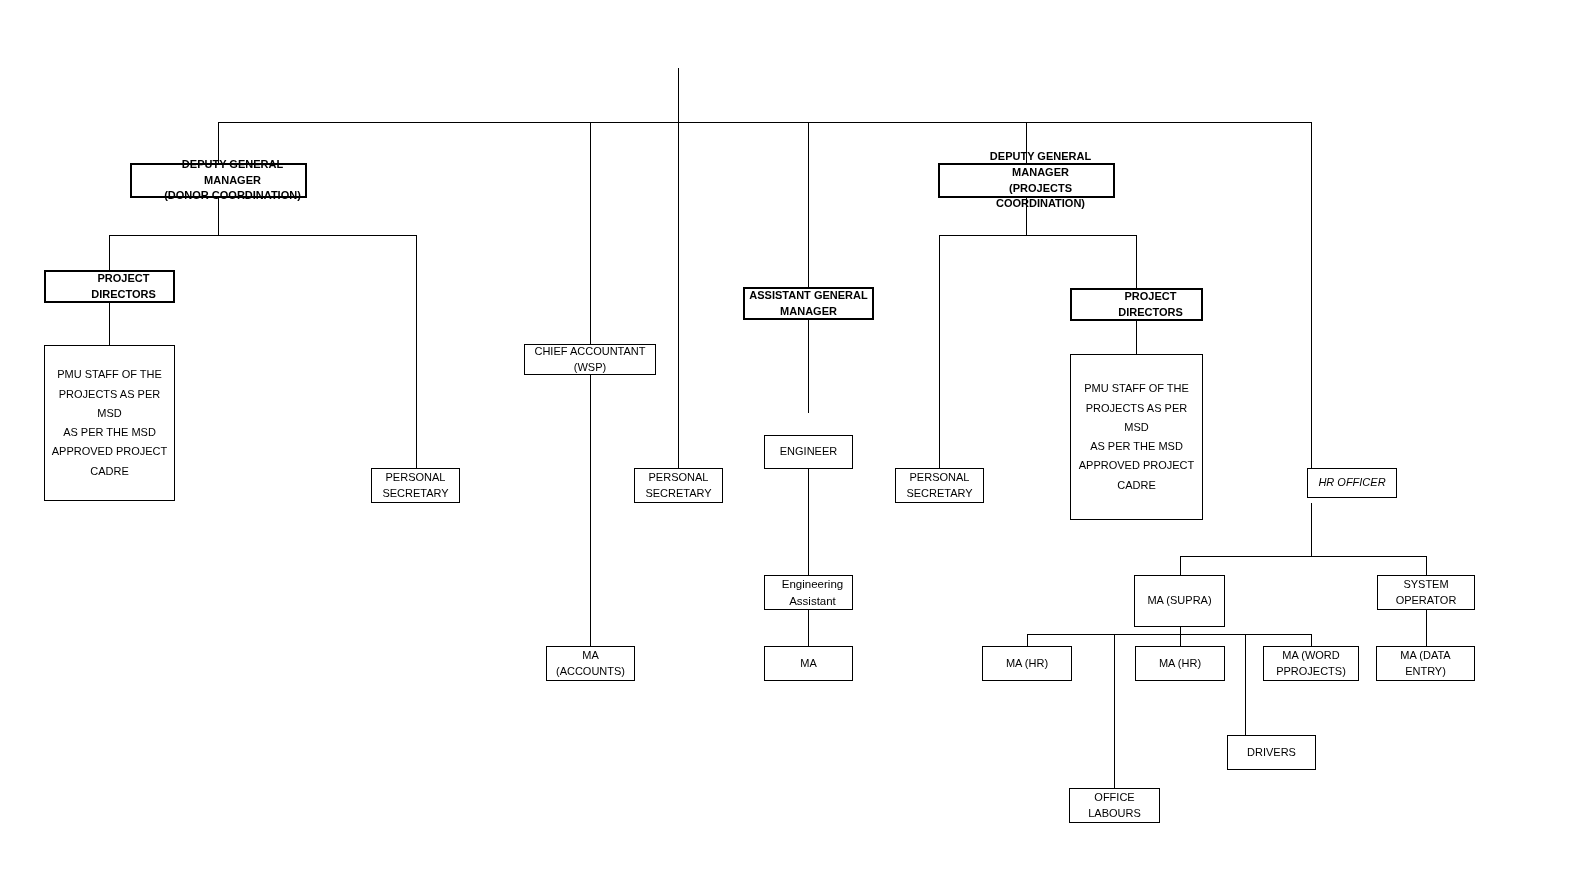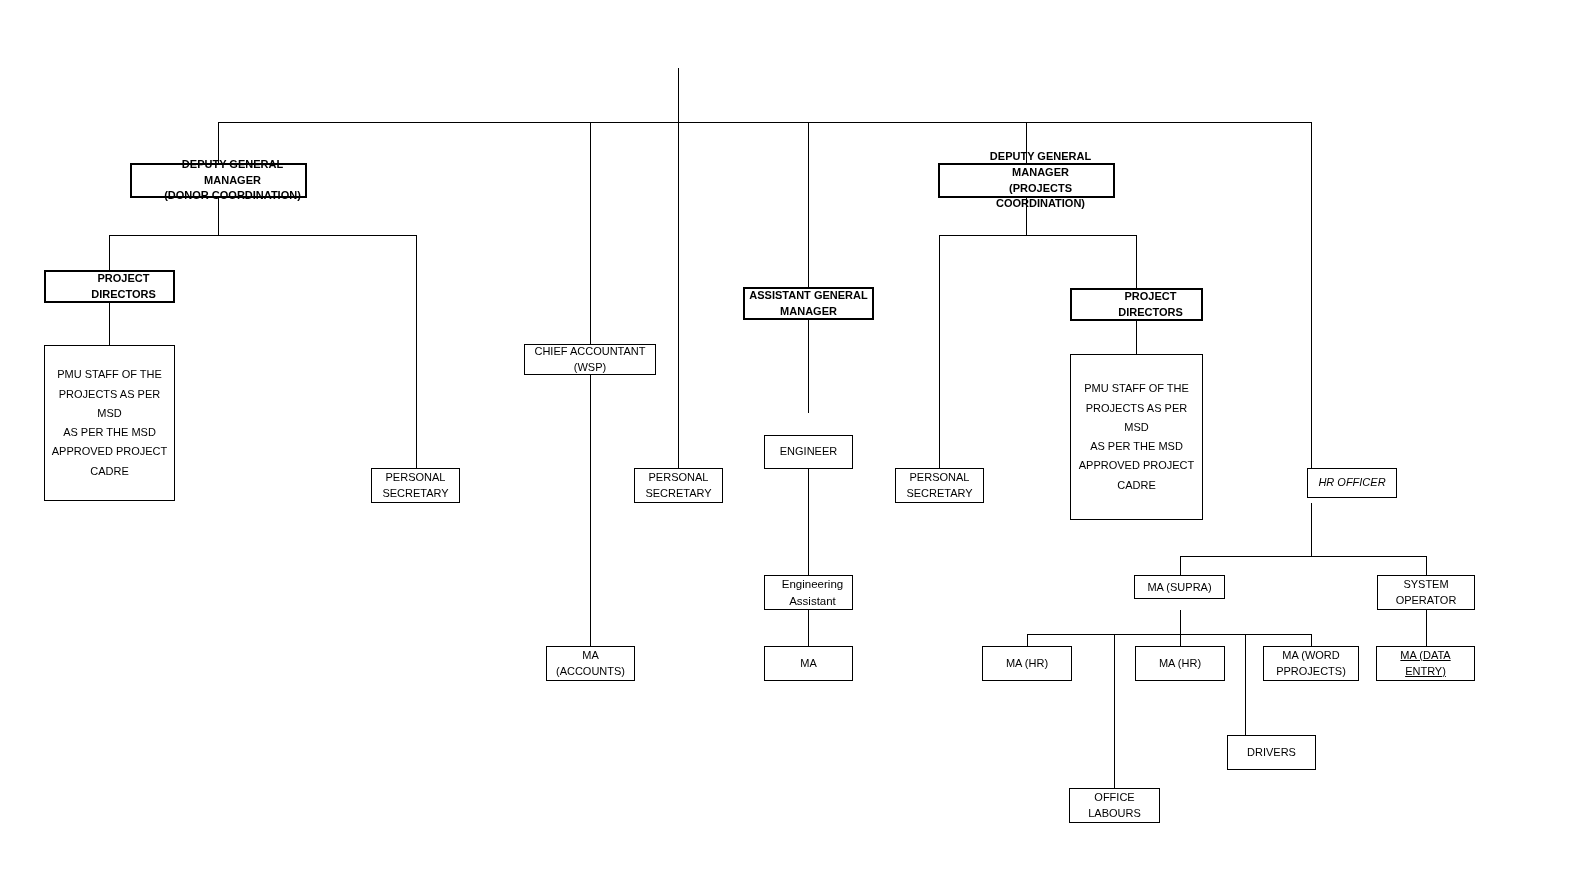--- a/index.html
+++ b/index.html
@@ -192,21 +192,21 @@
 PROJECTS AS PER MSD
 AS PER THE MSD
 APPROVED PROJECT
 CADRE</span>
   </div>
 
   <div class="node" style="left:1307px; top:468px; width:90px; height:30px;font-style:italic;">
     <span class="label">HR OFFICER</span>
   </div>
 
-  <div class="node" style="left:1134px; top:575px; width:91px; height:24px;align-items:flex-end;">
+  <div class="node" style="left:1134px; top:575px; width:91px; height:52px;">
     <span class="label">MA (SUPRA)</span>
   </div>
 
   <div class="node" style="left:1377px; top:575px; width:98px; height:35px;">
     <span class="label">SYSTEM
 OPERATOR</span>
   </div>
 
   <div class="node" style="left:982px; top:646px; width:90px; height:35px;">
     <span class="label">MA (HR)</span>
@@ -214,21 +214,21 @@
 
   <div class="node" style="left:1135px; top:646px; width:90px; height:35px;">
     <span class="label">MA (HR)</span>
   </div>
 
   <div class="node" style="left:1263px; top:646px; width:96px; height:35px;">
     <span class="label">MA (WORD
 PPROJECTS)</span>
   </div>
 
-  <div class="node" style="left:1376px; top:646px; width:99px; height:35px;text-decoration:underline;">
+  <div class="node" style="left:1376px; top:646px; width:99px; height:35px;">
     <span class="label">MA (DATA ENTRY)</span>
   </div>
 
   <div class="node" style="left:1227px; top:735px; width:89px; height:35px;">
     <span class="label">DRIVERS</span>
   </div>
 
   <div class="node" style="left:1069px; top:788px; width:91px; height:35px;">
     <span class="label">OFFICE
 LABOURS</span>

